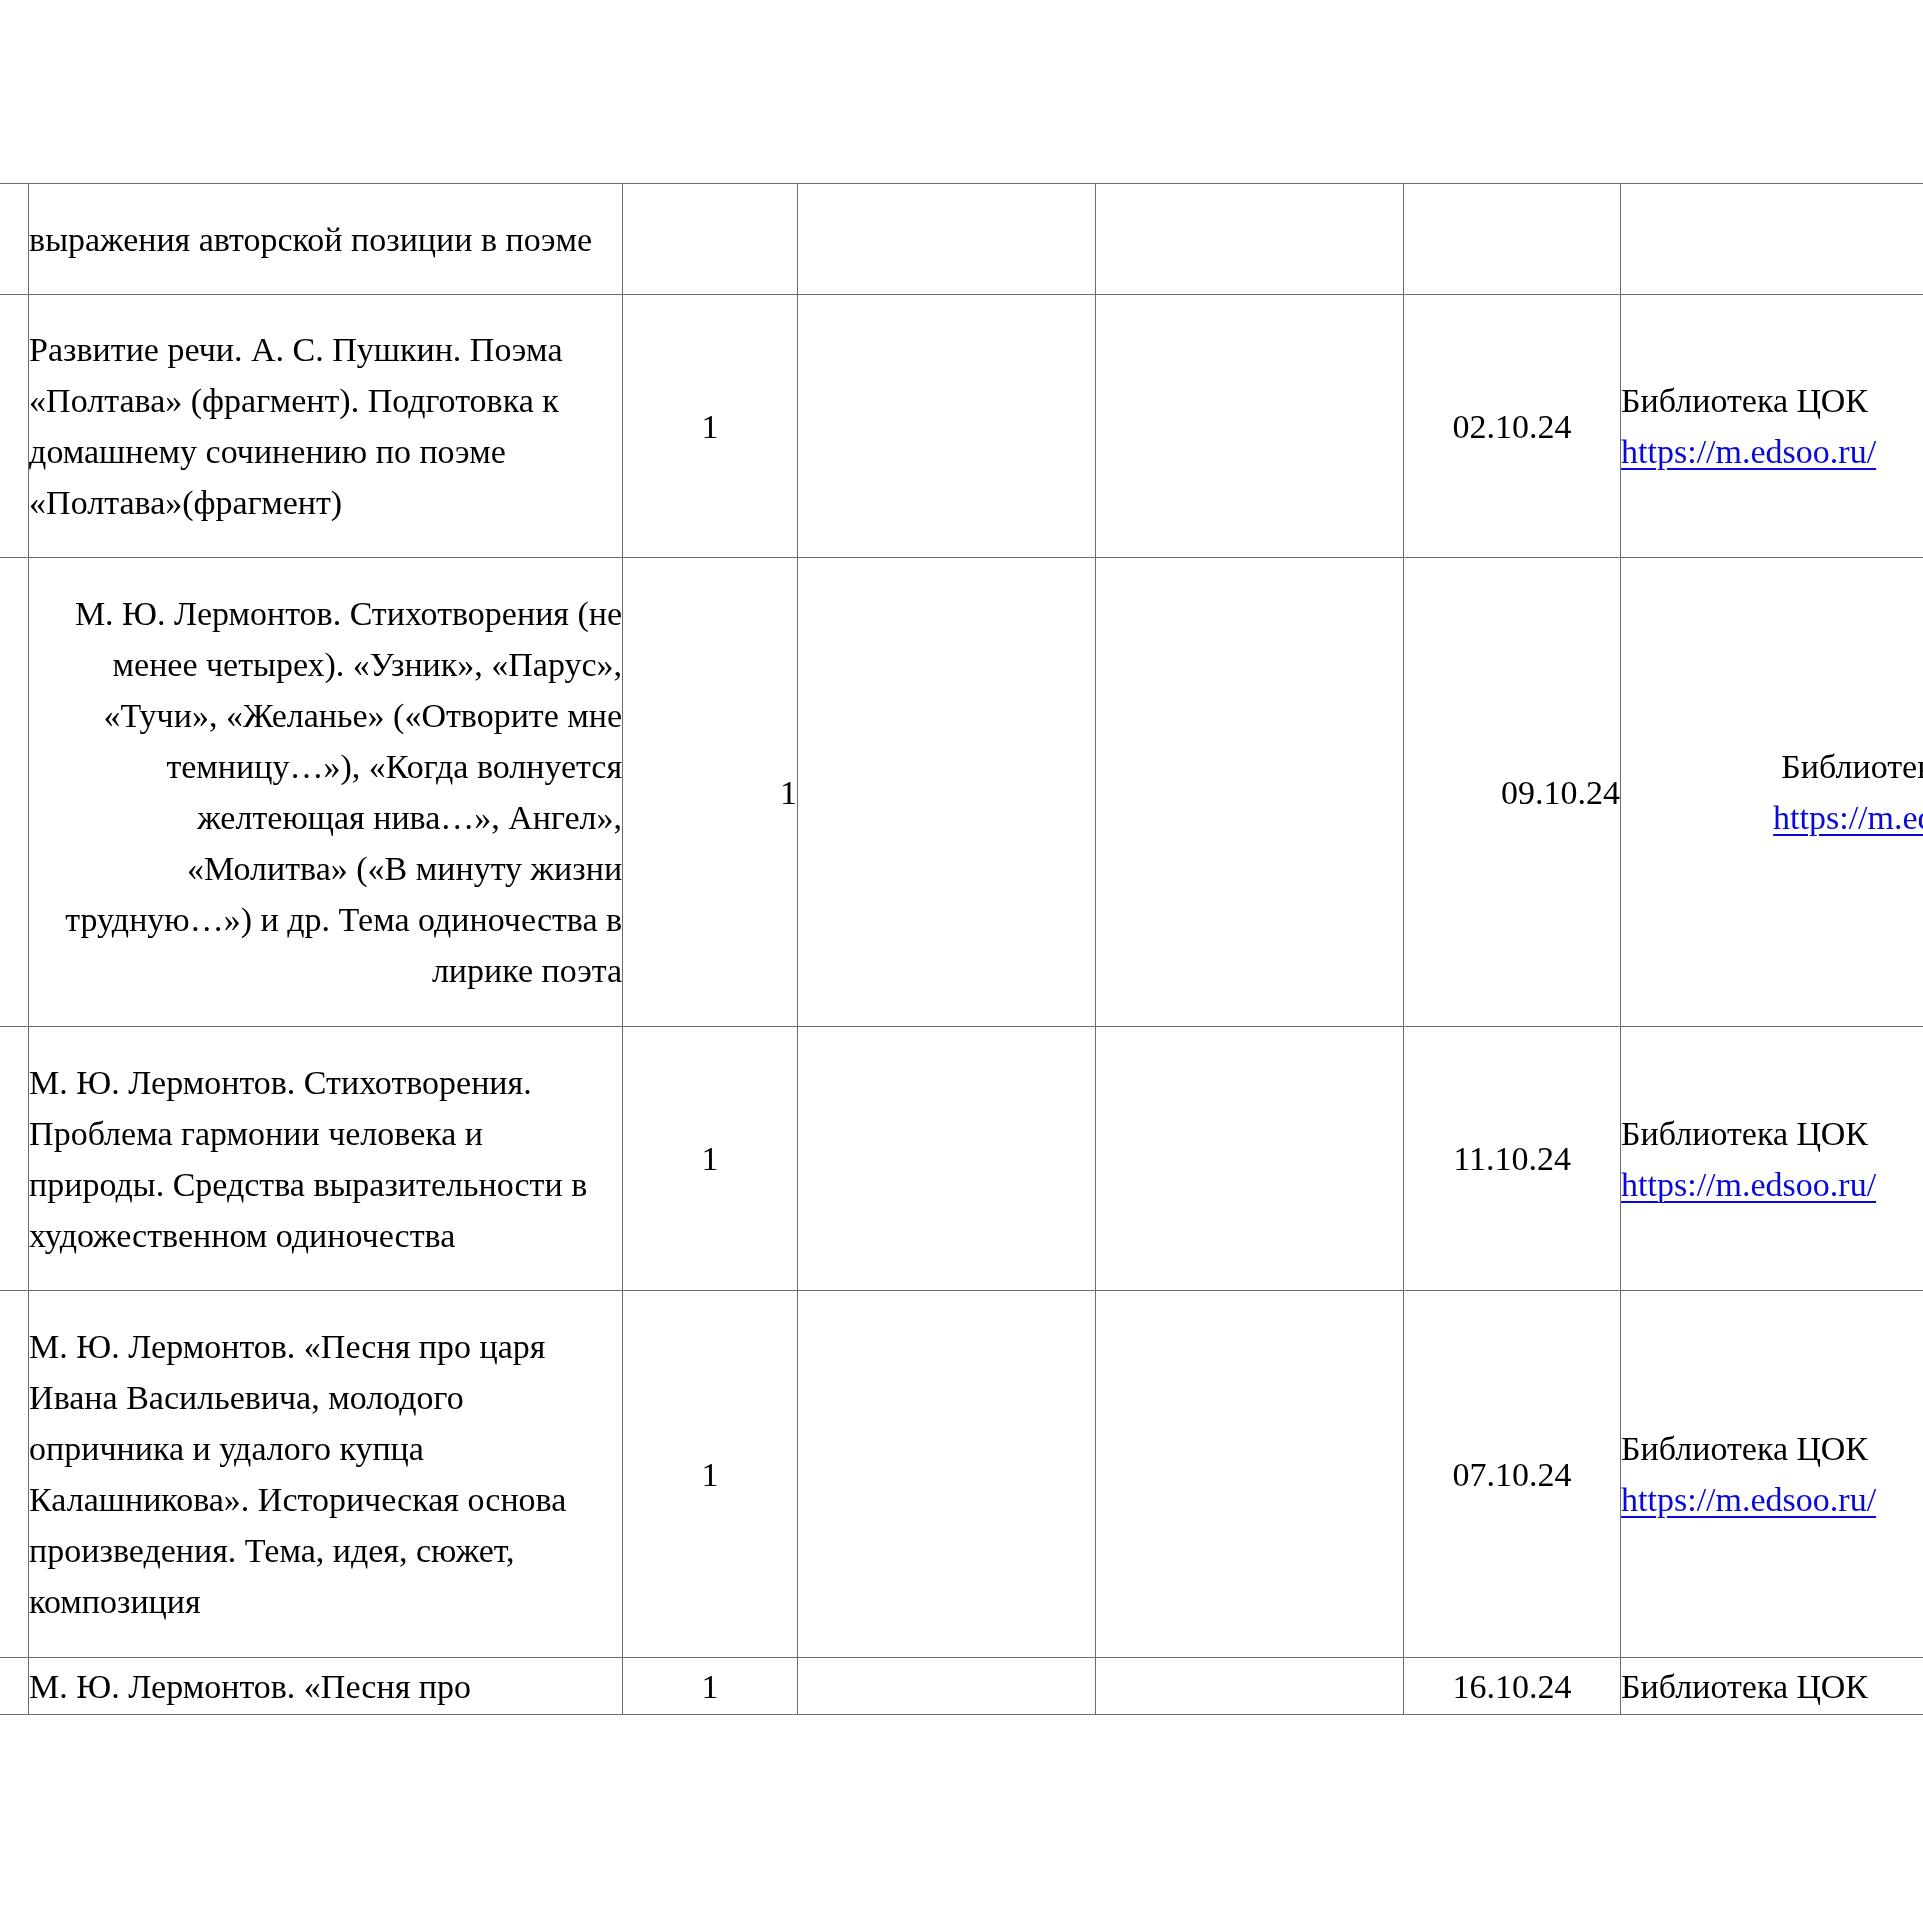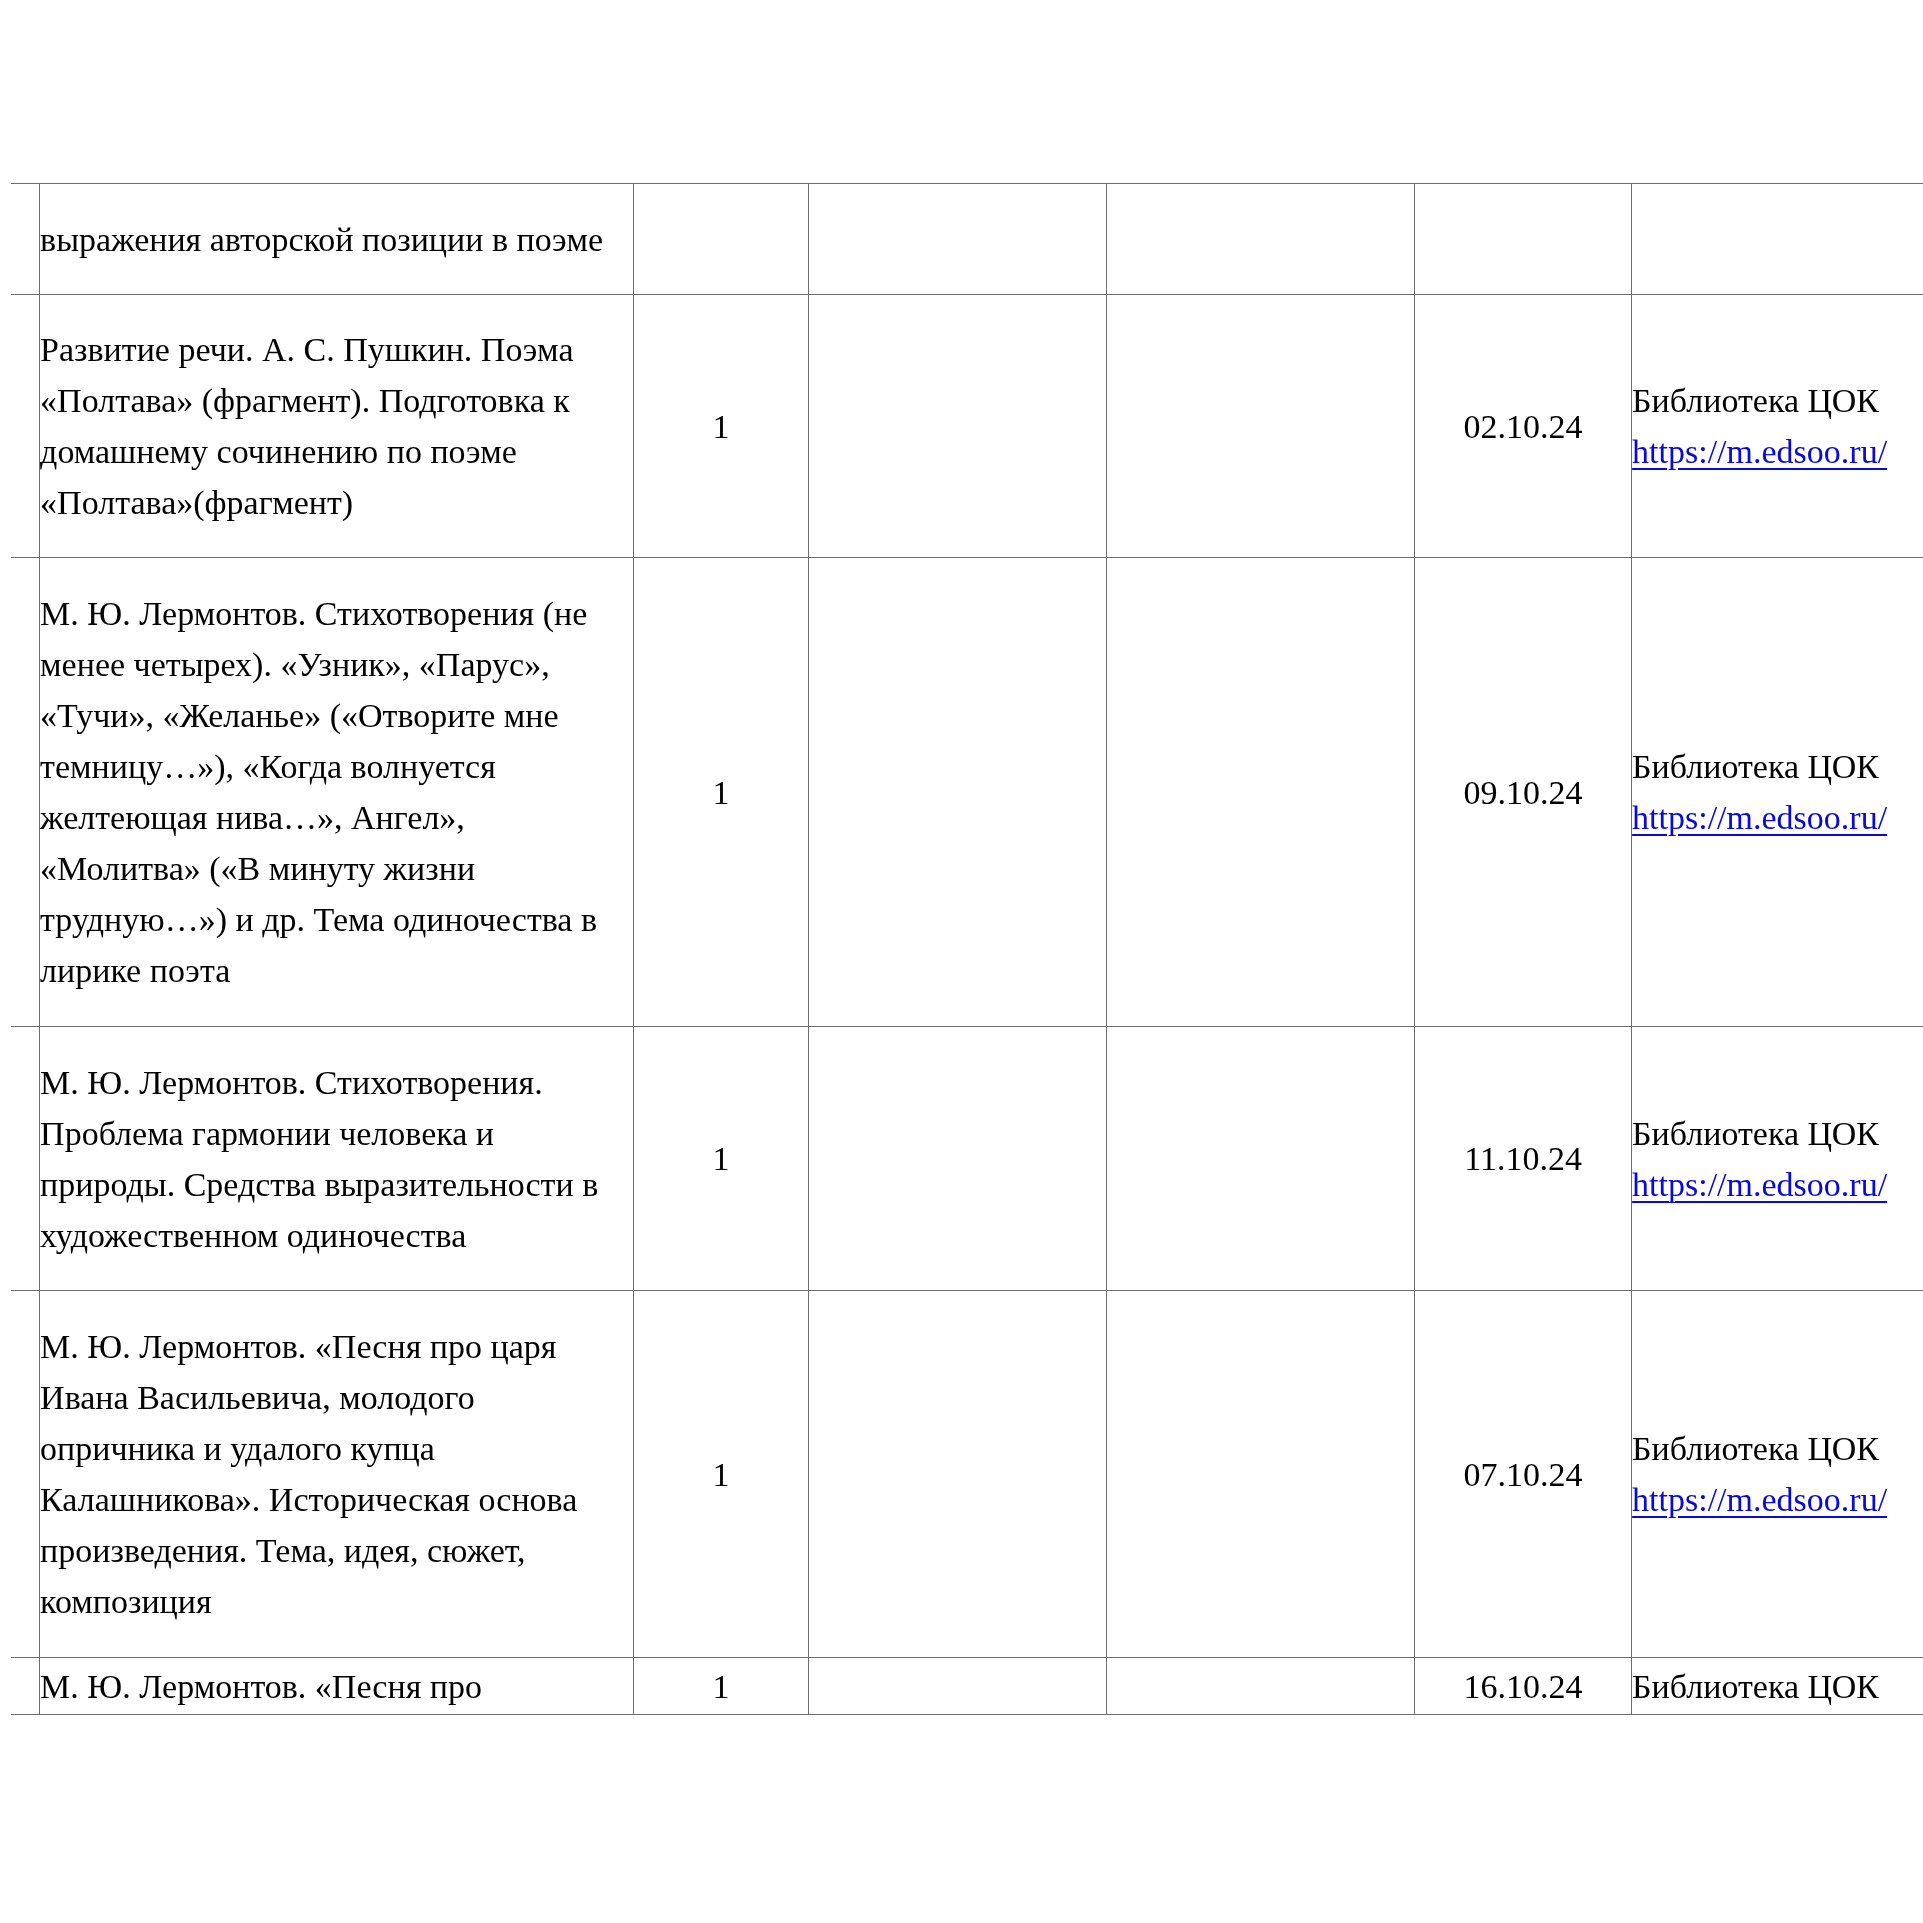--- a/index.html
+++ b/index.html
@@ -10,21 +10,21 @@
   body {
     width: 1924px;
     height: 1924px;
     position: relative;
     overflow: hidden;
     font-family: "Liberation Serif", "DejaVu Serif", serif;
     color: #000;
   }
   .page {
     position: absolute;
-    left: 11px;
+    left: 0;
     top: 0;
     width: 1744px;
     height: 1924px;
   }
   table.plan {
     position: absolute;
     left: 0;
     top: 183px;
     border-collapse: collapse;
     table-layout: fixed;
@@ -59,21 +59,21 @@
   .res-label { display: block; }
   .res-link {
     display: block;
     color: #0a0ad8;
     text-decoration: underline;
     text-decoration-thickness: 1.5px;
     text-underline-offset: 4.5px;
   }
   tr.r0 td { height: 110px; }
   tr.r1 td { height: 262px; }
-  tr.r2 td { height: 468px; }
+  tr.r2 td { height: 468px; text-align: right; }
   tr.r3 td { height: 263px; }
   tr.r4 td { height: 366px; }
   tr.r5 td { height: 56px; }
   tr.r5 .topic { padding-top: 0; padding-bottom: 0; }
 </style>
 </head>
 <body>
 
 <div class="page">
   <table class="plan">

